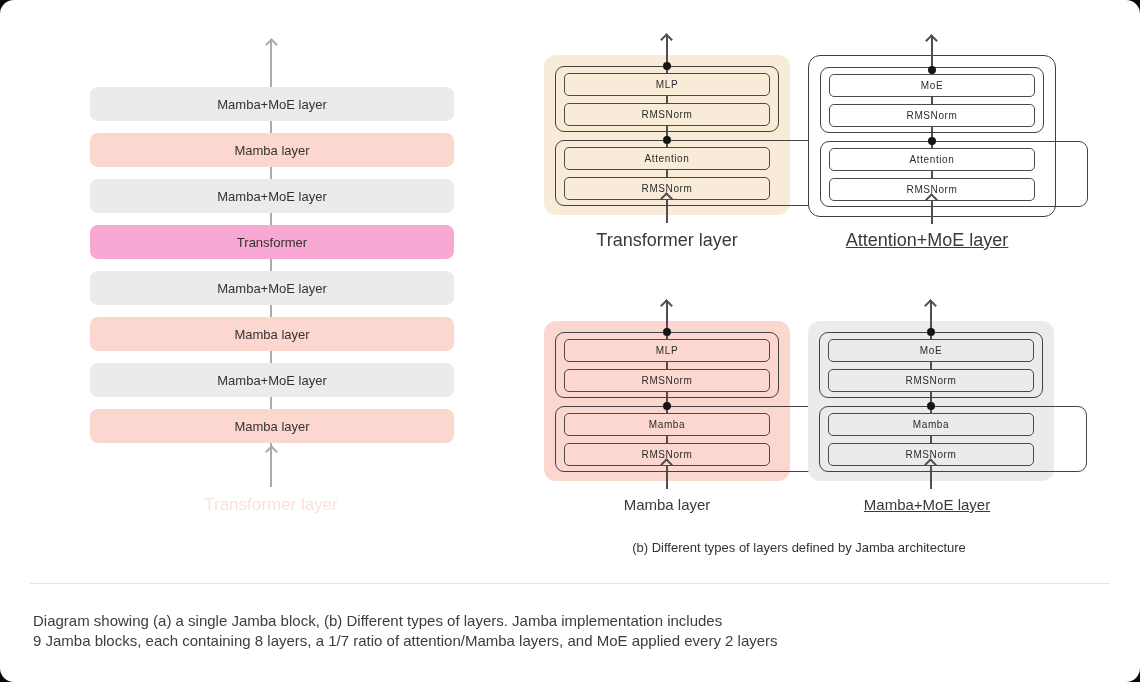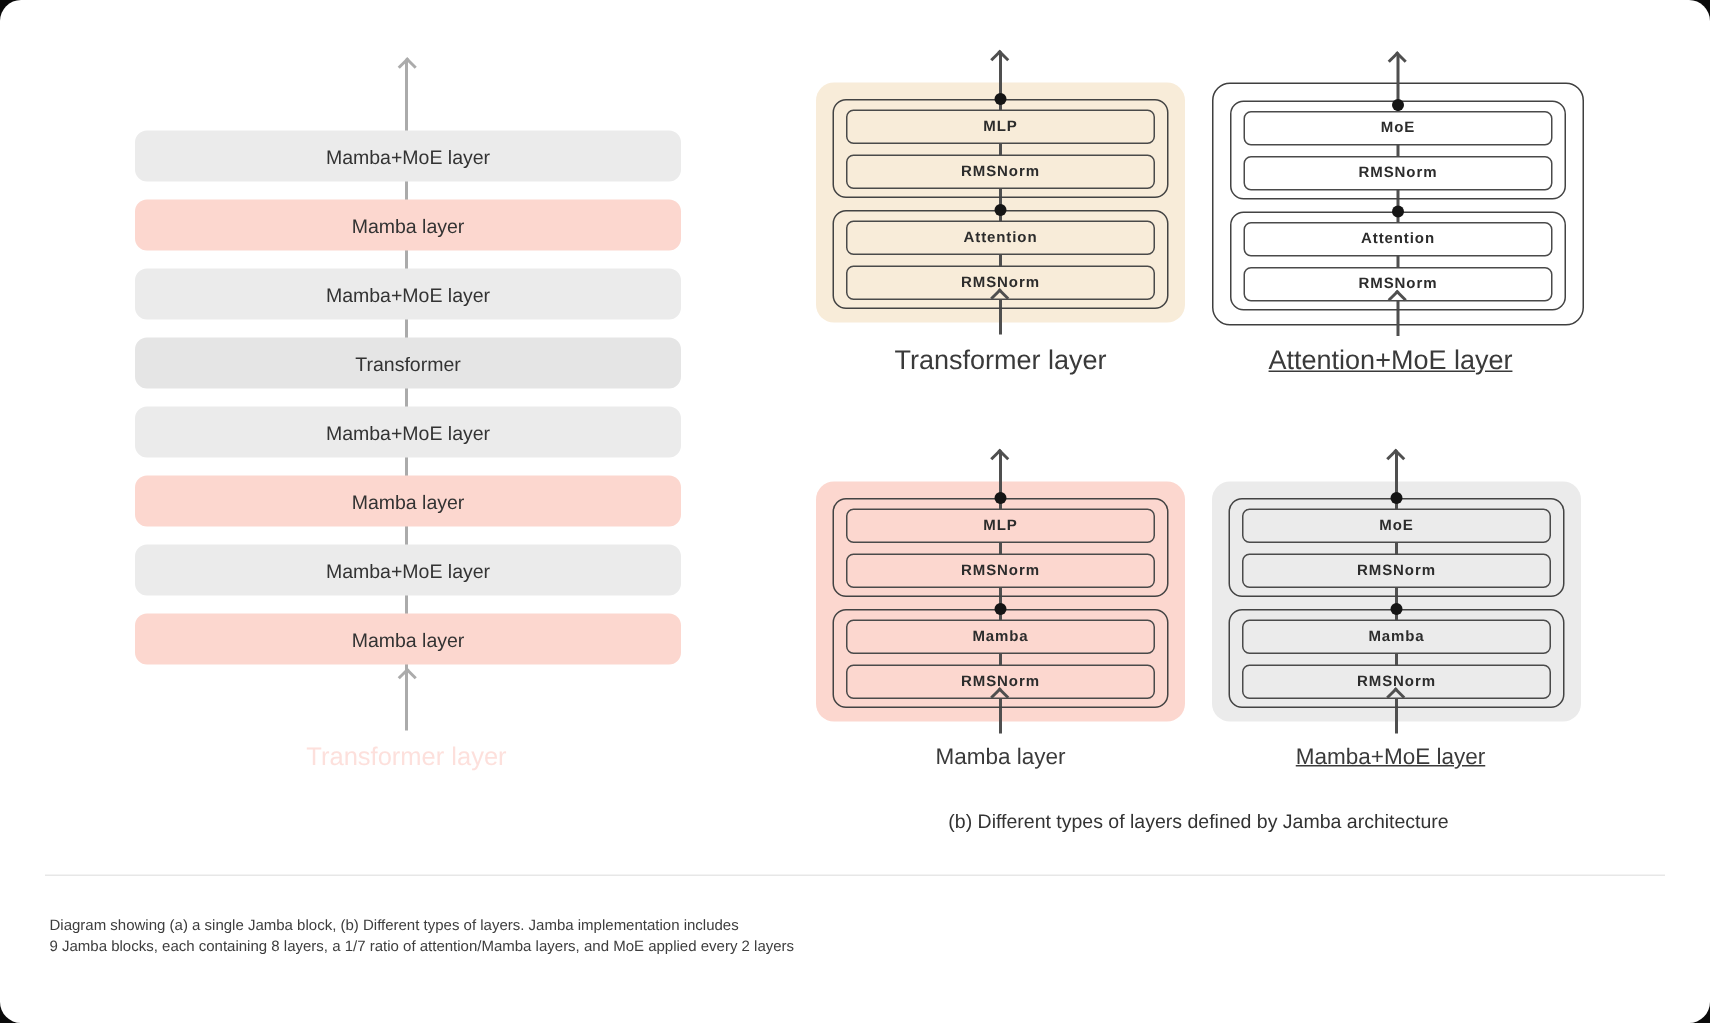--- a/index.html
+++ b/index.html
@@ -7,21 +7,21 @@
   .page{position:relative;width:1140px;height:682px;background:#ffffff;border-radius:14px;overflow:hidden;}
 
   
   .stack-line{position:absolute;left:270px;top:40px;width:2px;height:447px;background:#ababab;z-index:0;}
   .chev{position:absolute;width:7px;height:7px;border-top:2px solid #ababab;border-left:2px solid #ababab;transform:rotate(45deg);z-index:1;}
   .chev.stack-top{left:267px;top:40px;}
   .chev.stack-bottom{left:267px;top:447px;}
   .band{position:absolute;left:90px;width:364px;height:34px;border-radius:8px;display:flex;align-items:center;justify-content:center;font-size:13px;color:#333333;z-index:2;}
   .band.gray{background:#ebebeb;}
   .band.pink{background:#fcd7cf;}
-  .band.tan{background:#e5e5e5;}
+  .band.tan{background:#f9a8d4;}
   .ghost-label{position:absolute;left:121px;top:495px;width:300px;text-align:center;font-size:17px;color:rgba(251,186,178,0.45);z-index:2;}
 
   .caption{position:absolute;top:540px;font-size:13px;color:#333333;text-align:center;}
   .caption.a{left:90px;width:364px;}
   .caption.b{left:543px;width:512px;}
 
   
   .layer-card{position:absolute;width:246px;height:160px;border-radius:12px;z-index:1;}
   .layer-card.tan{background:#f8ecd9;}
   .layer-card.pink{background:#fcd7cf;}
@@ -29,38 +29,38 @@
   .layer-card.white{background:#ffffff;border:1px solid #3f3f3f;}
   .layer-card .vline{position:absolute;left:122px;top:-20px;width:1.5px;height:188px;background:#4f4f4f;z-index:0;}
   .layer-card .chev.card-top{left:118px;top:-20px;border-color:#4f4f4f;}
   .layer-card .chev.card-bottom{left:118px;top:139px;border-color:#4f4f4f;}
   .layer-card .dot{position:absolute;width:8px;height:8px;border-radius:50%;background:#151515;left:119px;z-index:3;}
   .layer-card .dot.d1{top:7px;}
   .layer-card .dot.d2{top:81px;}
   .layer-card.white .dot.d1{top:10px;}
   .group{position:absolute;left:11px;width:222px;height:64px;border:1px solid #434343;border-radius:9px;z-index:1;}
   .group.g1{top:11px;}
-  .group.g2{top:85px;}
-  .inner-box{position:absolute;left:8px;width:204px;height:21px;border:1px solid #4a4a4a;border-radius:5px;display:flex;align-items:center;justify-content:center;font-size:10px;font-weight:700;letter-spacing:0.6px;color:#2c2c2c;z-index:2;text-align:right;}
+  .group.g2{top:85px;padding-left:44px;}
+  .inner-box{position:absolute;left:8px;width:204px;height:21px;border:1px solid #4a4a4a;border-radius:5px;display:flex;align-items:center;justify-content:center;font-size:10px;font-weight:400;letter-spacing:0.6px;color:#2c2c2c;z-index:2;text-align:right;}
   .inner-box.b1{top:6px;}
   .inner-box.b2{top:36px;}
   .layer-card.tan .inner-box{background:#f8ecd9;}
   .layer-card.pink .inner-box{background:#fcd7cf;}
   .layer-card.gray .inner-box{background:#ebebeb;}
   .layer-card.white .inner-box{background:#ffffff;}
 
   .card-title{position:absolute;width:246px;text-align:center;color:#3a3a3a;}
   .card-title.row1{top:230px;font-size:18px;}
   .card-title.row2{top:496px;font-size:15px;}
   .card-title.c0,.card-title.c2{left:544px;}
   .card-title.c1,.card-title.c3{left:804px;text-decoration:underline;}
 
   
   .divider{position:absolute;left:30px;top:583px;width:1080px;height:1px;background:#e7e7e7;}
-  .footnote{position:absolute;left:33px;top:611px;font-size:10px;line-height:1.35;color:#3d3d3d;}
+  .footnote{position:absolute;left:33px;top:611px;font-size:15px;line-height:1.35;color:#3d3d3d;}
 </style>
 </head>
 <body>
 
 <div class="page">
 
   <div class="stack-line"></div>
   <span class="chev stack-top"></span>
   <span class="chev stack-bottom"></span>
 

